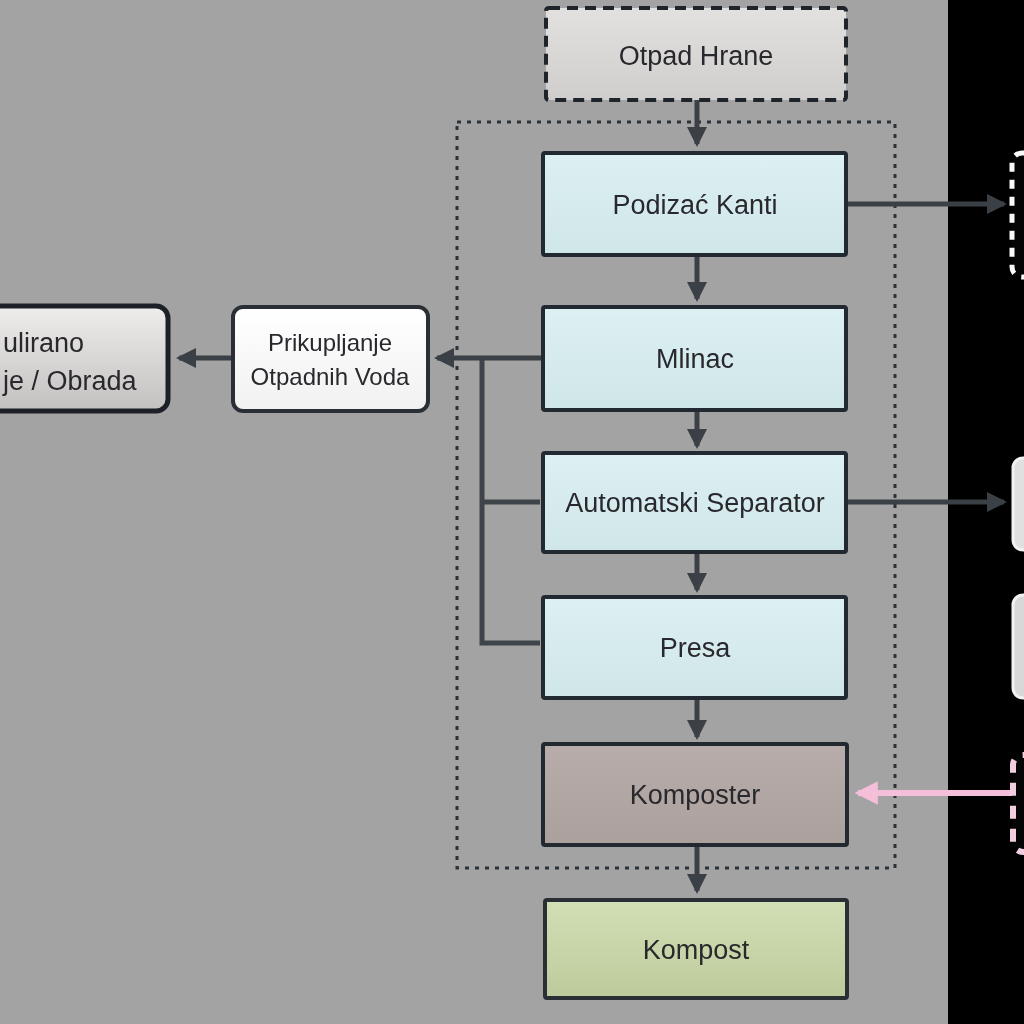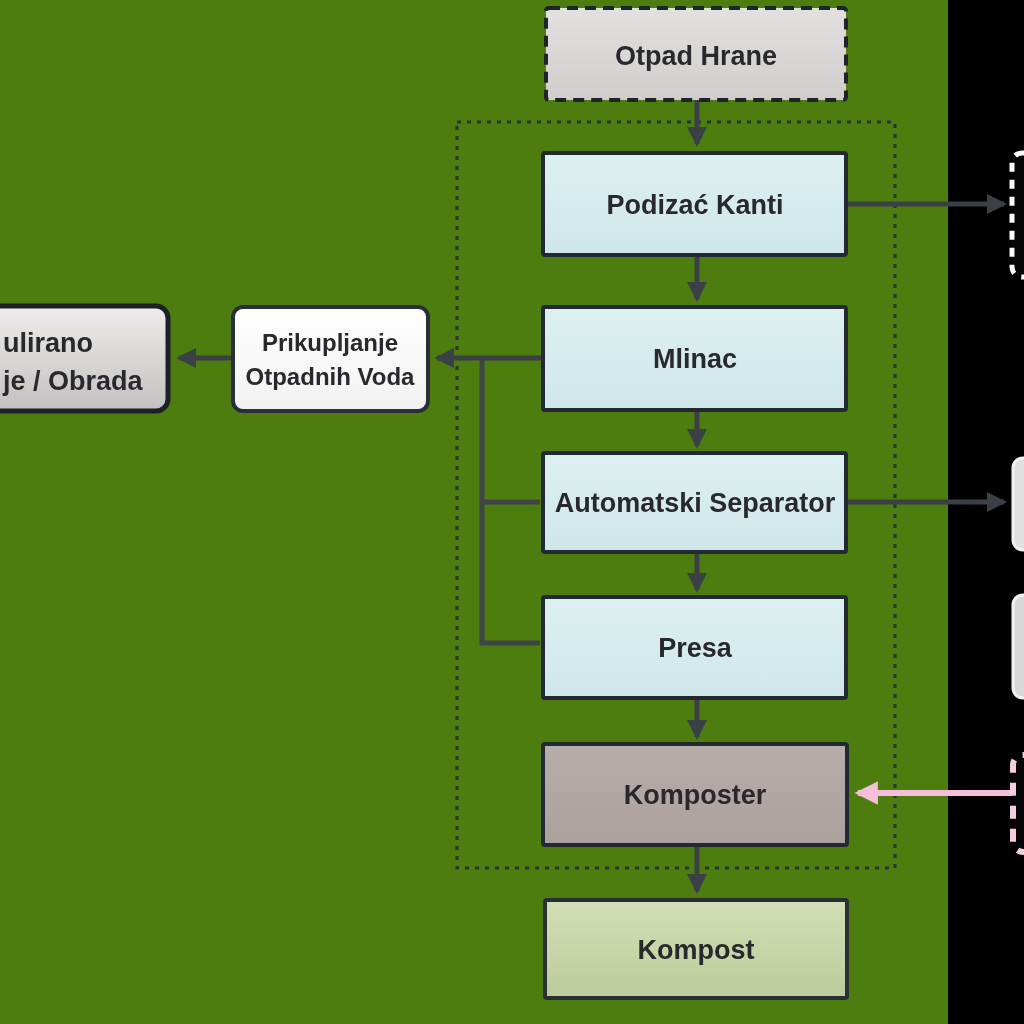--- a/index.html
+++ b/index.html
@@ -8,22 +8,21 @@
     background: #000000;
     width: 1024px;
     height: 1024px;
     overflow: hidden;
     font-family: "Liberation Sans", sans-serif;
   }
   .stage {
     position: relative;
     width: 948px;
     height: 1024px;
-    background: #4d7c0f;
-    font-weight: bold;
+    background: #a3a3a3;
   }
   svg { display: block; }
   text {
     font-family: "Liberation Sans", "DejaVu Sans", sans-serif;
     fill: #28282d;
   }
   .node-label   { font-size: 27px; }
   .node-label-sm{ font-size: 24px; }
   .edge { stroke: #3b4047; stroke-width: 5; fill: none; }
   .edge-pink { stroke-width: 6; fill: none; }

